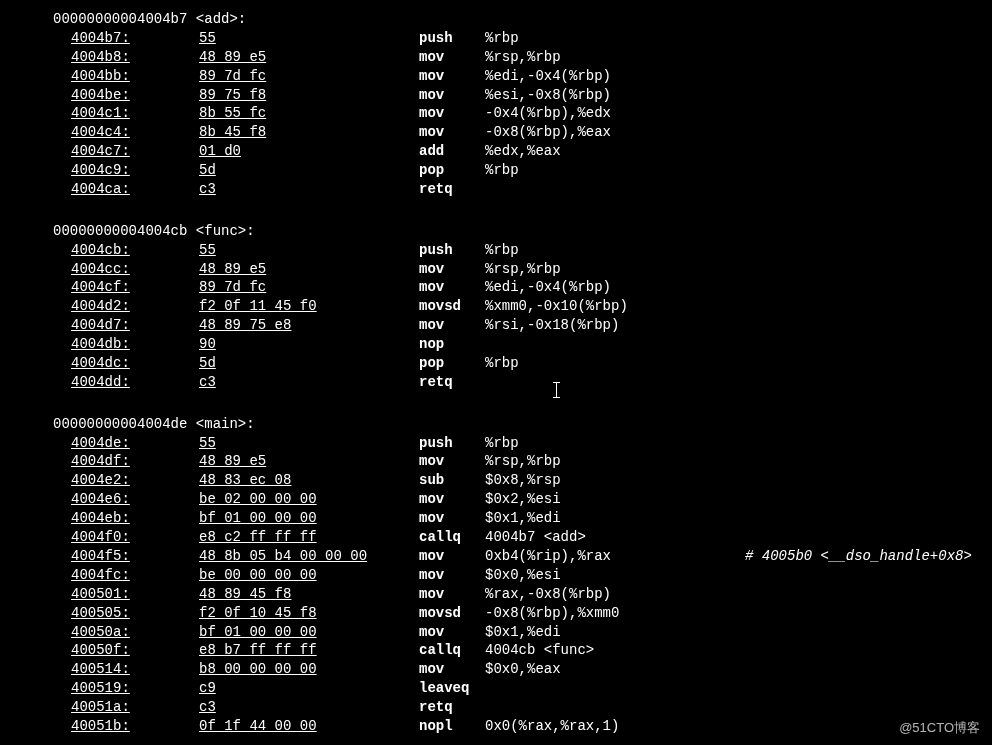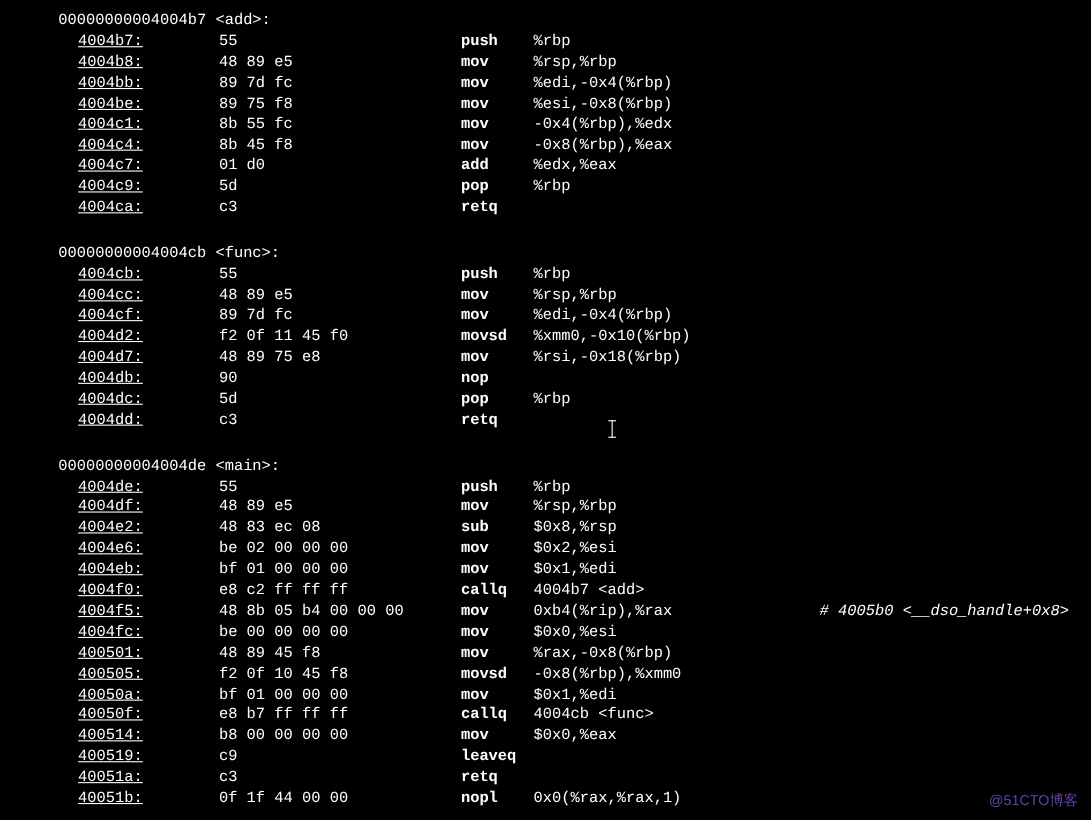--- a/index.html
+++ b/index.html
@@ -26,38 +26,39 @@
     display: flex;
   }
   .col-addr {
     width: 86px;
     padding-left: 18px;
     text-decoration: underline;
   }
   .col-bytes {
     width: 220px;
     padding-left: 42px;
+    text-decoration: underline;
   }
   .col-mn {
     width: 66px;
     font-weight: bold;
   }
   .col-ops {
     width: 260px;
   }
   .col-comment {
     flex: 1;
     font-style: italic;
   }
   .watermark {
     position: absolute;
     right: 12px;
     bottom: 8px;
     font-size: 13px;
-    color: #8b5cf6;
+    color: #ffffff;
     font-family: sans-serif;
     opacity: 0.7;
   }
   .cursor {
     position: absolute;
     left: 556px;
     top: 382px;
     width: 1px;
     height: 16px;
     background: #fff;

